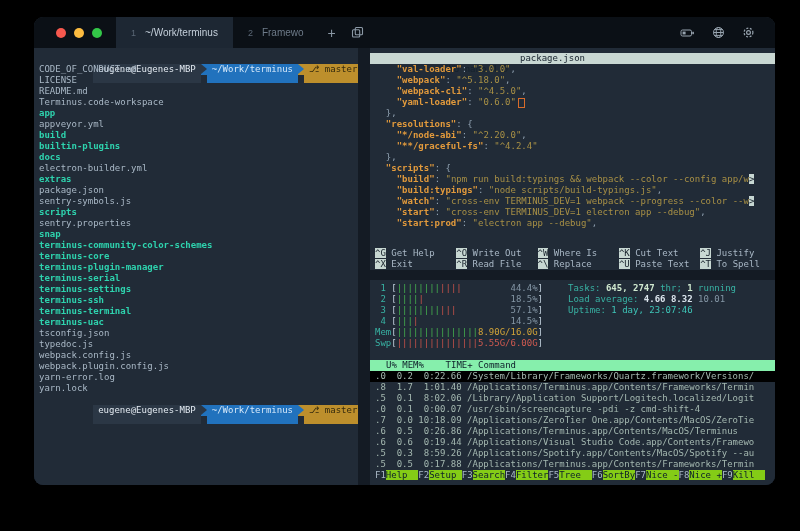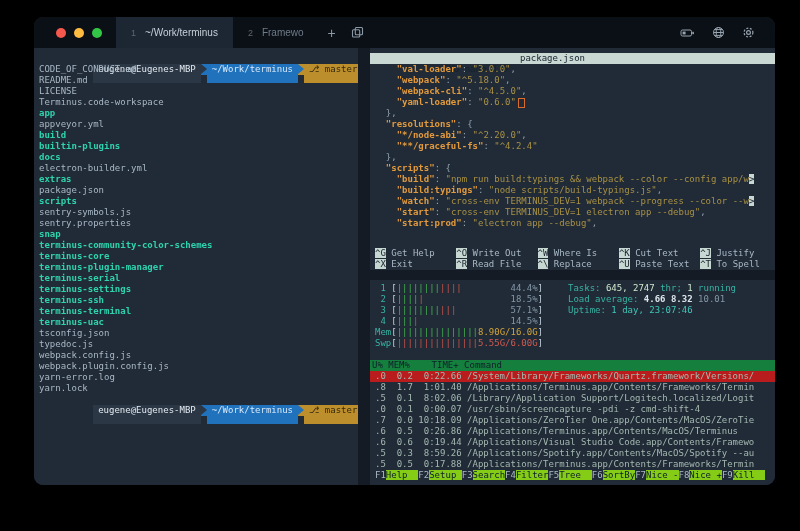--- a/index.html
+++ b/index.html
@@ -28,38 +28,38 @@
   .pane-htop{left:336px;top:232px;right:0;bottom:0;padding:3px 0 0 5px}
   
   .tl{white-space:pre;height:11px;line-height:11px;font-size:9px;
       font-family:"DejaVu Sans Mono",monospace;color:#a9b8c6;position:relative}
   .sg-pl,.sg-file{color:#a9b8c6}
   .sg-dir{color:#2ed3ae;font-weight:bold}
   .sg-key{color:#e29a3c;font-weight:bold}
   .sg-val{color:#a89045}
   .sg-pu{color:#8fa0b0}
   .sg-cy{color:#38b2a3}
-  .sg-nb{color:#cfe8cf;font-weight:normal}
+  .sg-nb{color:#cfe8cf;font-weight:bold}
   .sg-nw{color:#dce6ee;font-weight:bold}
   .sg-dm{color:#8496a5}
   .sg-g{color:#44b04e}
   .sg-r{color:#c8524a}
   .sg-wb{color:#c3d2de}
   .sg-mem{color:#d2a438}
   .sg-swp{color:#d05a50}
   .sg-upb{color:#3ec6b8;font-weight:normal}
   .sg-up{color:#3ec6b8}
   .sg-cont{background:#c7d7d2;color:#17212b}
   .sg-nk{background:#c7d7d2;color:#17212b}
   .sg-fk{color:#a9b8c6}
   .sg-fl{background:#84cc16;color:#0e1f2a}
   .ln-nanohdr{background:#c9d8d3;color:#15212c;margin-left:-5px;padding-left:8px}
   .ln-nanohdr .nano-file{position:absolute;left:150px;top:0}
-  .ln-hdr{background:#15803d;color:#0e1f2a;margin-left:-5px;padding-left:2px}
-  .ln-sel{background:#b91c1c;color:#0e1f2a;margin-left:-5px;padding-left:5px}
+  .ln-hdr{background:#86efac;color:#0e1f2a;margin-left:-5px;padding-left:16px}
+  .ln-sel{background:#000000;color:#0e1f2a;margin-left:-5px;padding-left:5px}
   .ln-proc{color:#a4b8b0}
   #nano-shortcuts{margin-top:19px}
   #htop-table{margin-top:11px}
   #htop-info{position:absolute;left:198px;top:3px}
   .pane-htop{position:absolute}
   
   .pseg{display:inline-block;height:19px;padding:0 5px}
   .pseg1{background:#2b3745;color:#e2e9f0}
   .pseg2{background:#2172bd;color:#d6e9fa}
   .pseg3{background:#bd8f2c;color:#33290d}
@@ -126,33 +126,33 @@
     </div>
 
     <div class="content">
 
       <div class="pane pane-left">
         <div class="tl">
           <span class="pseg pseg1">eugene@Eugenes-MBP</span><span class="parr a1"><i></i></span><span class="pseg pseg2">~/Work/terminus</span><span class="parr a2"><i></i></span><span class="pseg pseg3">⎇ master ●</span>
         </div>
         <div id="file-list">
             <div class="tl"><span class="sg-file">CODE_OF_CONDUCT.md</span></div>
+            <div class="tl"><span class="sg-file">LICENSE</span></div>
             <div class="tl"><span class="sg-file">README.md</span></div>
-            <div class="tl"><span class="sg-file">LICENSE</span></div>
             <div class="tl"><span class="sg-file">Terminus.code-workspace</span></div>
             <div class="tl"><span class="sg-dir">app</span></div>
             <div class="tl"><span class="sg-file">appveyor.yml</span></div>
             <div class="tl"><span class="sg-dir">build</span></div>
             <div class="tl"><span class="sg-dir">builtin-plugins</span></div>
             <div class="tl"><span class="sg-dir">docs</span></div>
             <div class="tl"><span class="sg-file">electron-builder.yml</span></div>
             <div class="tl"><span class="sg-dir">extras</span></div>
             <div class="tl"><span class="sg-file">package.json</span></div>
+            <div class="tl"><span class="sg-file">sentry-symbols.js</span></div>
             <div class="tl"><span class="sg-dir">scripts</span></div>
-            <div class="tl"><span class="sg-file">sentry-symbols.js</span></div>
             <div class="tl"><span class="sg-file">sentry.properties</span></div>
             <div class="tl"><span class="sg-dir">snap</span></div>
             <div class="tl"><span class="sg-dir">terminus-community-color-schemes</span></div>
             <div class="tl"><span class="sg-dir">terminus-core</span></div>
             <div class="tl"><span class="sg-dir">terminus-plugin-manager</span></div>
             <div class="tl"><span class="sg-dir">terminus-serial</span></div>
             <div class="tl"><span class="sg-dir">terminus-settings</span></div>
             <div class="tl"><span class="sg-dir">terminus-ssh</span></div>
             <div class="tl"><span class="sg-dir">terminus-terminal</span></div>
             <div class="tl"><span class="sg-dir">terminus-uac</span></div>

